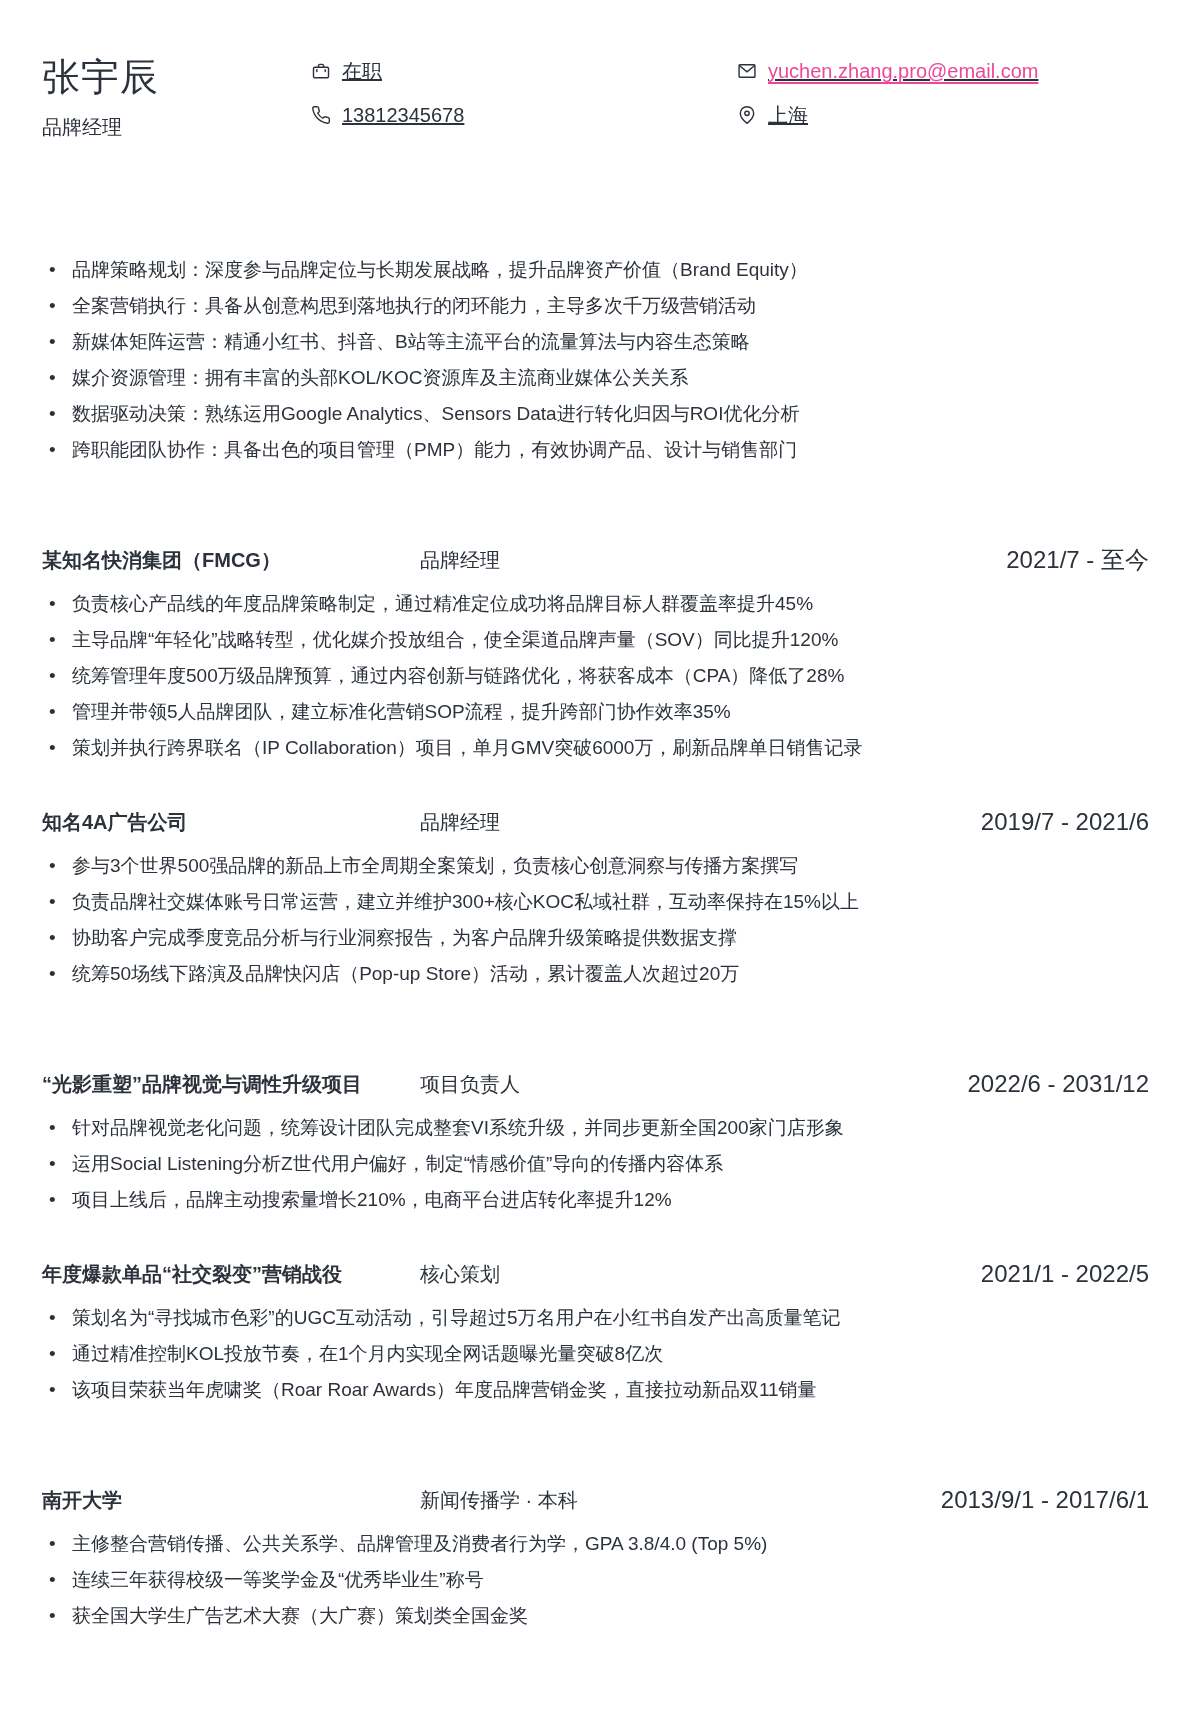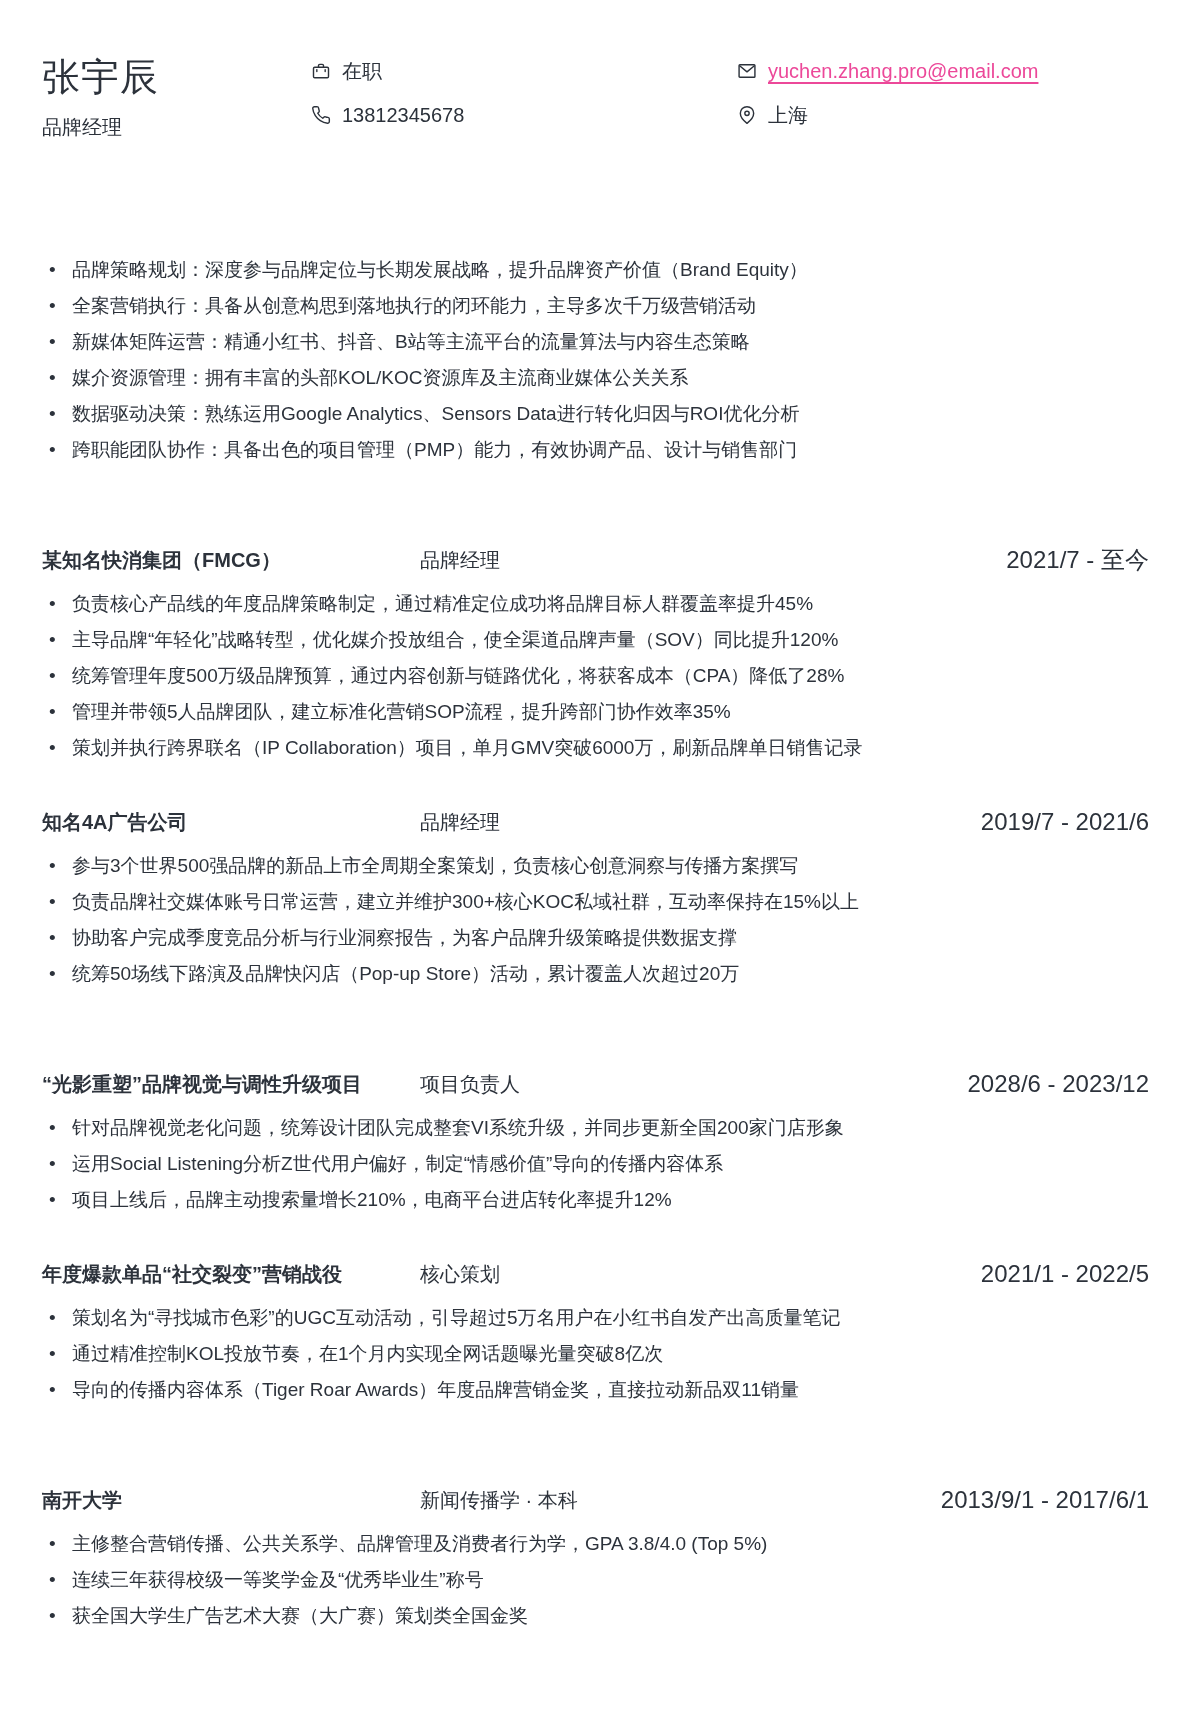--- a/index.html
+++ b/index.html
@@ -12,21 +12,21 @@
   }
   .page{box-sizing:border-box;width:1191px;min-height:1716px;padding:55px 42px 40px 42px;}
 
   
   .header{display:flex;align-items:flex-start;}
   .h-left{width:268px;}
   .candidate-name{margin:0;font-size:38px;line-height:44px;font-weight:400;letter-spacing:1px;}
   .candidate-sub{margin-top:16px;font-size:20px;line-height:24px;}
   .h-mid{width:426px;padding-top:4px;}
   .h-right{flex:1;padding-top:4px;}
-  .contact-row{display:flex;align-items:center;height:24px;}
+  .contact-row{display:flex;align-items:center;height:24px;text-decoration:underline;}
   .contact-row + .contact-row{margin-top:20px;}
   .contact-row .icon{width:22px;height:22px;margin-right:10px;display:inline-flex;align-items:center;justify-content:center;flex:0 0 22px;}
   .contact-row .icon svg{width:20px;height:20px;stroke:#2c323b;fill:none;stroke-width:1.7;stroke-linecap:round;stroke-linejoin:round;}
   .contact-text{font-size:20px;line-height:24px;}
   a.email-link{color:#ec4899;text-decoration:underline;text-underline-offset:4px;font-size:20px;line-height:24px;cursor:pointer;}
 
   
   ul.blist{list-style:none;margin:0;padding:0;}
   ul.blist li{
     position:relative;
@@ -146,39 +146,39 @@
         <li>统筹50场线下路演及品牌快闪店（Pop-up Store）活动，累计覆盖人次超过20万</li>
       </ul>
     </article>
   </section>
 
   <section class="section">
     <article class="entry">
       <div class="entry-header">
         <div class="entry-title">“光影重塑”品牌视觉与调性升级项目</div>
         <div class="entry-role">项目负责人</div>
-        <div class="entry-date">2028/6 - 2023/12</div>
+        <div class="entry-date">2022/6 - 2031/12</div>
       </div>
       <ul class="blist">
         <li>针对品牌视觉老化问题，统筹设计团队完成整套VI系统升级，并同步更新全国200家门店形象</li>
         <li>运用Social Listening分析Z世代用户偏好，制定“情感价值”导向的传播内容体系</li>
         <li>项目上线后，品牌主动搜索量增长210%，电商平台进店转化率提升12%</li>
       </ul>
     </article>
 
     <article class="entry">
       <div class="entry-header">
         <div class="entry-title">年度爆款单品“社交裂变”营销战役</div>
         <div class="entry-role">核心策划</div>
         <div class="entry-date">2021/1 - 2022/5</div>
       </div>
       <ul class="blist">
         <li>策划名为“寻找城市色彩”的UGC互动活动，引导超过5万名用户在小红书自发产出高质量笔记</li>
         <li>通过精准控制KOL投放节奏，在1个月内实现全网话题曝光量突破8亿次</li>
-        <li>导向的传播内容体系（Tiger Roar Awards）年度品牌营销金奖，直接拉动新品双11销量</li>
+        <li>该项目荣获当年虎啸奖（Roar Roar Awards）年度品牌营销金奖，直接拉动新品双11销量</li>
       </ul>
     </article>
   </section>
 
   <section class="section">
     <article class="entry">
       <div class="entry-header">
         <div class="entry-title">南开大学</div>
         <div class="entry-role">新闻传播学 · 本科</div>
         <div class="entry-date">2013/9/1 - 2017/6/1</div>

